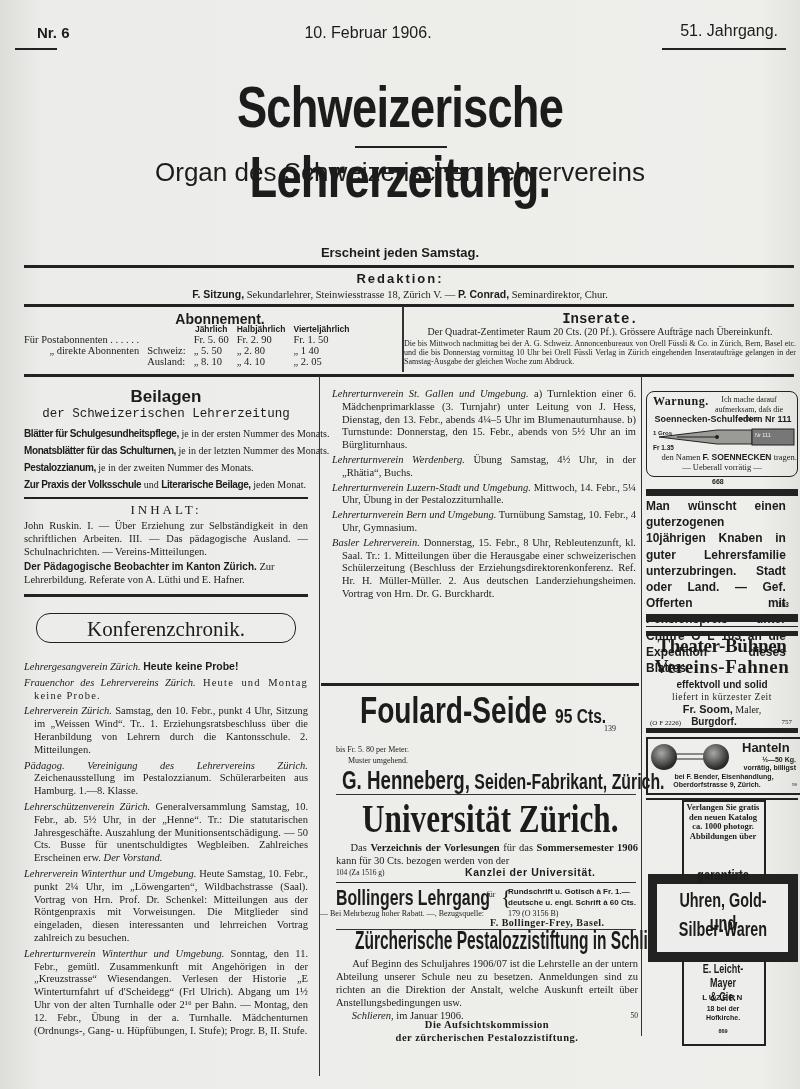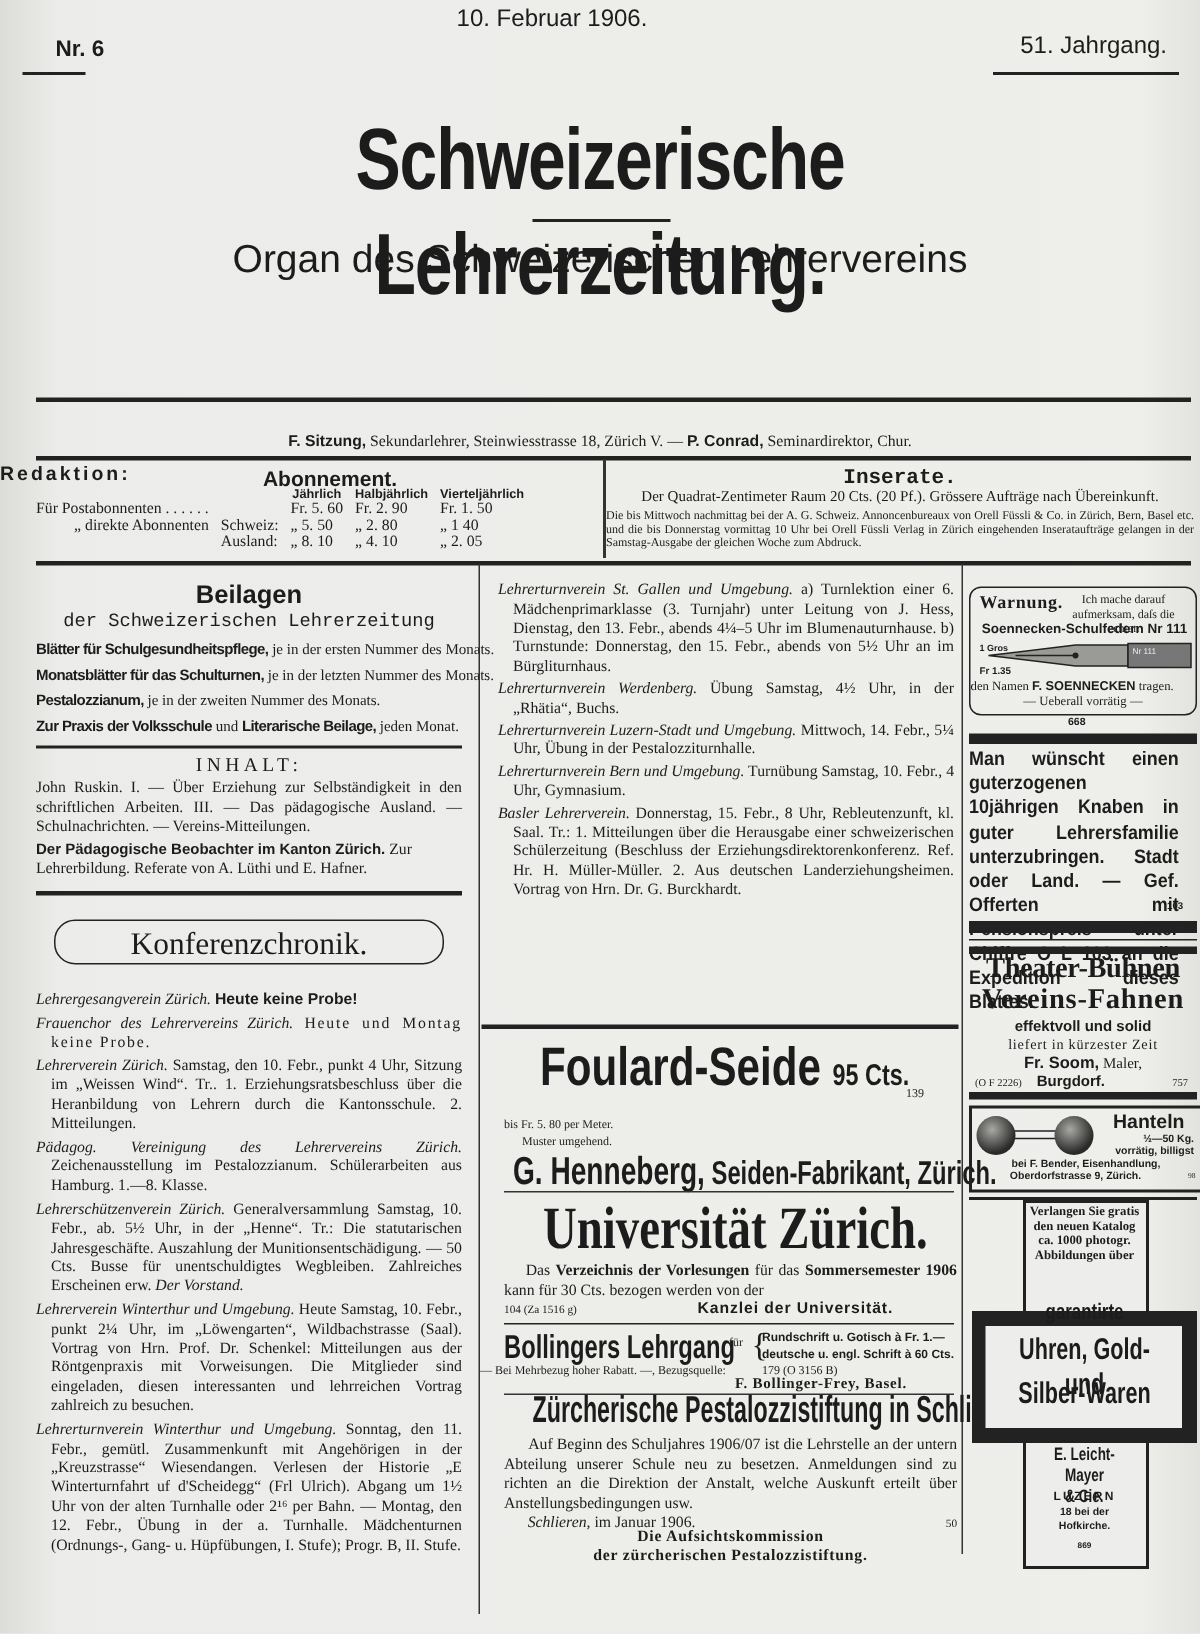--- a/index.html
+++ b/index.html
@@ -6,28 +6,28 @@
   body{width:800px;height:1089px;overflow:hidden;background:#e9e9e6;font-family:"Liberation Serif",serif;color:#1c1c1c;position:relative;}
   .page{position:absolute;left:0;top:0;width:800px;height:1089px;background:linear-gradient(90deg,#dcdcd8 0,#ececea 40px,#eeeeeb 760px,#e2e2de 800px);}
   .abs{position:absolute;}
   .sans{font-family:"Liberation Sans",sans-serif;}
   .cond{font-family:"Liberation Sans",sans-serif;font-weight:bold;transform-origin:left center;}
   .hr{position:absolute;height:0;border-top:2px solid #222;}
   .hr-thin{position:absolute;height:0;border-top:1px solid #333;}
   .vr{position:absolute;width:0;border-left:1px solid #333;}
   
   .issue{left:37px;top:24px;font-size:15px;font-weight:bold;}
-  .date{left:0;width:736px;top:4px;text-align:center;font-size:16px;}
+  .date{left:0;width:736px;top:24px;text-align:center;font-size:16px;}
   .year{right:22px;top:22px;font-size:16px;}
   .title{left:0;width:800px;top:72px;text-align:center;font-size:58px;font-weight:bold;font-family:"Liberation Sans",sans-serif;letter-spacing:-1px;transform:scaleX(0.78);transform-origin:center;line-height:70px;}
   .organ{left:0;width:800px;top:157px;text-align:center;font-size:26px;font-family:"Liberation Sans",sans-serif;}
   .und{left:0;width:800px;top:205px;text-align:center;font-size:16px;font-family:"Liberation Sans",sans-serif;}
   .und b{font-size:21px;}
   .erscheint{left:0;width:800px;top:245px;text-align:center;font-size:13px;font-weight:bold;font-family:"Liberation Sans",sans-serif;}
-  .redaktion-h{left:0;width:800px;top:271px;font-size:13px;font-weight:bold;letter-spacing:2px;font-family:"Liberation Sans",sans-serif;margin-top:37px;}
+  .redaktion-h{left:0;width:800px;top:271px;text-align:center;font-size:13px;font-weight:bold;letter-spacing:2px;font-family:"Liberation Sans",sans-serif;}
   .redaktion-t{left:0;width:800px;top:288px;text-align:center;font-size:10.5px;}
   .abo-h{left:120px;width:200px;top:311px;text-align:center;font-size:14px;font-weight:bold;font-family:"Liberation Sans",sans-serif;}
   table.abo{position:absolute;left:20px;top:324px;font-size:10.5px;border-collapse:collapse;}
   table.abo td{padding:0 4px;line-height:11px;white-space:nowrap;}
   table.abo th{font-size:8.5px;font-family:"Liberation Sans",sans-serif;font-weight:bold;padding:0 4px;}
   .ins-h{left:400px;width:400px;top:311px;text-align:center;font-size:14px;font-weight:bold;font-family:Liberation Mono, monospace;}
   .ins-1{left:400px;width:400px;top:326px;text-align:center;font-size:10px;}
   .ins-2{left:404px;width:392px;top:339px;font-size:8px;line-height:9px;text-align:justify;}
   
   .col-l{left:24px;width:284px;}
@@ -71,20 +71,21 @@
 <div class="page">
 
   <div class="abs issue sans">Nr. 6</div>
   <div class="hr" style="left:15px;top:48px;width:42px;border-top-width:2px;"></div>
   <div class="abs date sans">10. Februar 1906.</div>
   <div class="abs year sans">51. Jahrgang.</div>
   <div class="hr" style="left:662px;top:48px;width:124px;"></div>
   <div class="abs title">Schweizerische Lehrerzeitung.</div>
   <div class="hr" style="left:355px;top:146px;width:92px;"></div>
   <div class="abs organ">Organ des Schweizerischen Lehrervereins</div>
+  <div class="abs erscheint">Erscheint jeden Samstag.</div>
   <div class="hr" style="left:24px;top:265px;width:770px;border-top-width:3px;"></div>
   <div class="abs redaktion-h">Redaktion:</div>
   <div class="abs redaktion-t">
     <b class="sans">F. Sitzung,</b>
     <span>Sekundarlehrer, Steinwiesstrasse 18, Zürich V. —</span>
     <b class="sans">P. Conrad,</b>
     <span>Seminardirektor, Chur.</span>
   </div>
   <div class="hr" style="left:24px;top:304px;width:770px;border-top-width:3px;"></div>
 
@@ -206,21 +207,21 @@
     <div class="sans" style="position:absolute;left:4px;right:2px;top:22px;font-size:9px;font-weight:bold;text-align:center">Soennecken-Schulfedern Nr 111</div>
     <div class="sans" style="position:absolute;left:6px;top:38px;font-size:6px;font-weight:bold">1 Gros</div>
     <svg style="position:absolute;left:10px;top:34px" width="138" height="22" viewBox="0 0 138 22">
       <path d="M2 11 L60 4 L95 4 L95 18 L60 18 Z" fill="#9a9a96" stroke="#222" stroke-width="1"></path>
       <rect x="95" y="3" width="42" height="16" fill="#777" stroke="#222"></rect>
       <line x1="20" y1="11" x2="60" y2="11" stroke="#222" stroke-width="1"></line>
       <circle cx="60" cy="11" r="2" fill="#222"></circle>
     </svg>
     <div class="sans" style="position:absolute;left:108px;top:40px;font-size:5.5px;color:#eee">Nr 111</div>
     <div class="sans" style="position:absolute;left:6px;top:52px;font-size:6.5px;font-weight:bold">Fr 1.35</div>
-    <div style="position:absolute;left:0;right:0;top:60px;font-size:8.5px;text-align:left;white-space:nowrap"><span>den Namen</span> <b class="sans" style="font-size:8.5px">F. SOENNECKEN</b> <span>tragen.</span></div>
+    <div style="position:absolute;left:0;right:0;top:60px;font-size:8.5px;text-align:right;white-space:nowrap"><span>den Namen</span> <b class="sans" style="font-size:8.5px">F. SOENNECKEN</b> <span>tragen.</span></div>
     <div style="position:absolute;left:0;right:0;top:70px;font-size:8.5px;text-align:center">— <span>Ueberall vorrätig</span> —</div>
   </div>
   <div class="abs sans" style="left:712px;top:478px;font-size:7px;font-weight:bold">668</div>
   <div class="ad-black" style="left:646px;top:489px;width:152px;height:7px;"></div>
   <div class="abs man">Man wünscht einen guterzogenen 10jährigen Knaben in guter Lehrersfamilie unterzubringen. Stadt oder Land. — Gef. Offerten mit Pensionspreis unter Chiffre O L 103 an die Expedition dieses Blattes.</div>
   <div class="abs sans" style="left:778px;top:601px;font-size:6.5px;font-weight:bold">103</div>
   <div class="ad-black" style="left:646px;top:614px;width:152px;height:8px;"></div>
   <div class="hr" style="left:646px;top:626px;width:152px;border-top-width:1px;"></div>
   <div class="ad-black" style="left:646px;top:631px;width:152px;height:5px;"></div>
 

